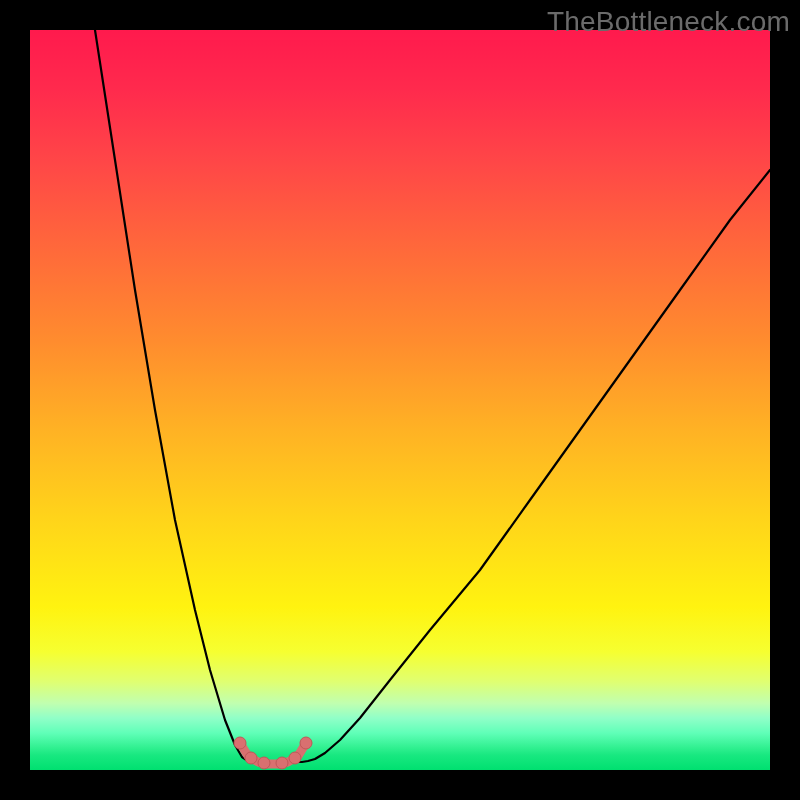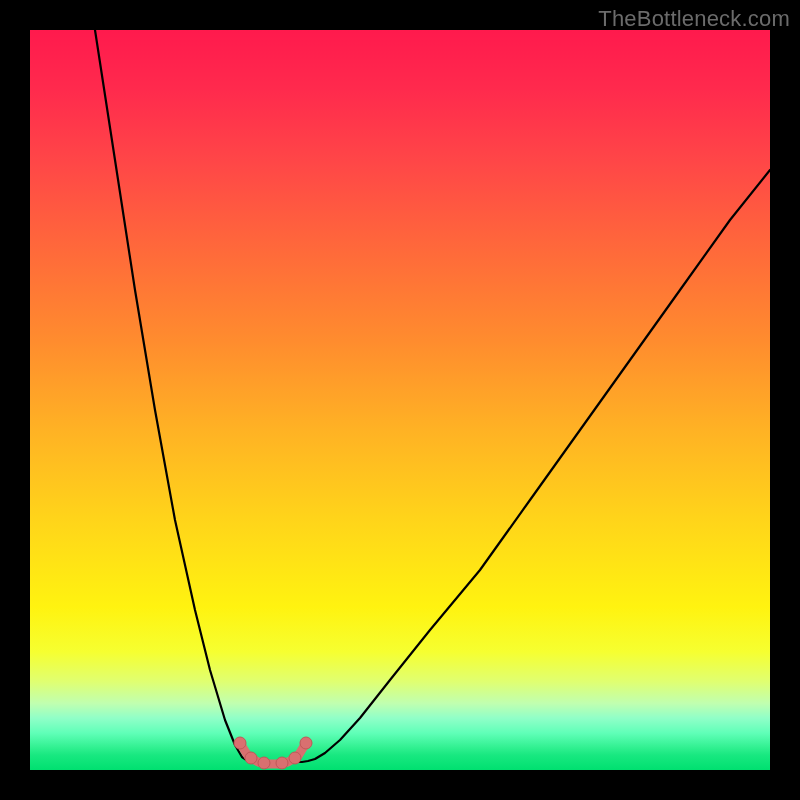--- a/index.html
+++ b/index.html
@@ -50,21 +50,21 @@
       #30f090 97%,
       #18e880 98%,
       #00e070 100%
     );
   }
   .watermark {
     position: absolute;
     top: 6px;
     right: 10px;
     color: #6b6b6b;
-    font-size: 22px;
+    font-size: 28px;
     letter-spacing: 0.2px;
     user-select: none;
   }
   svg {
     position: absolute;
     top: 0;
     left: 0;
   }
 </style>
 </head>

